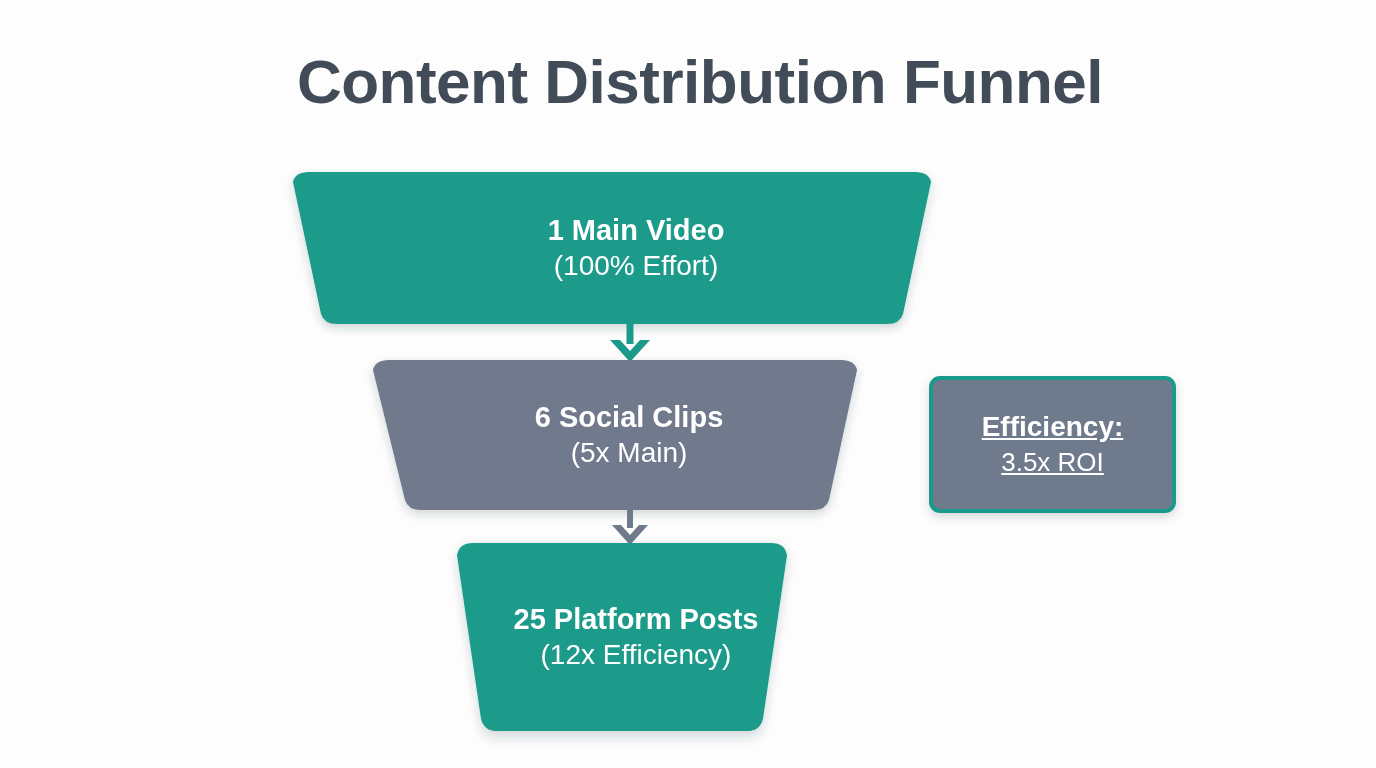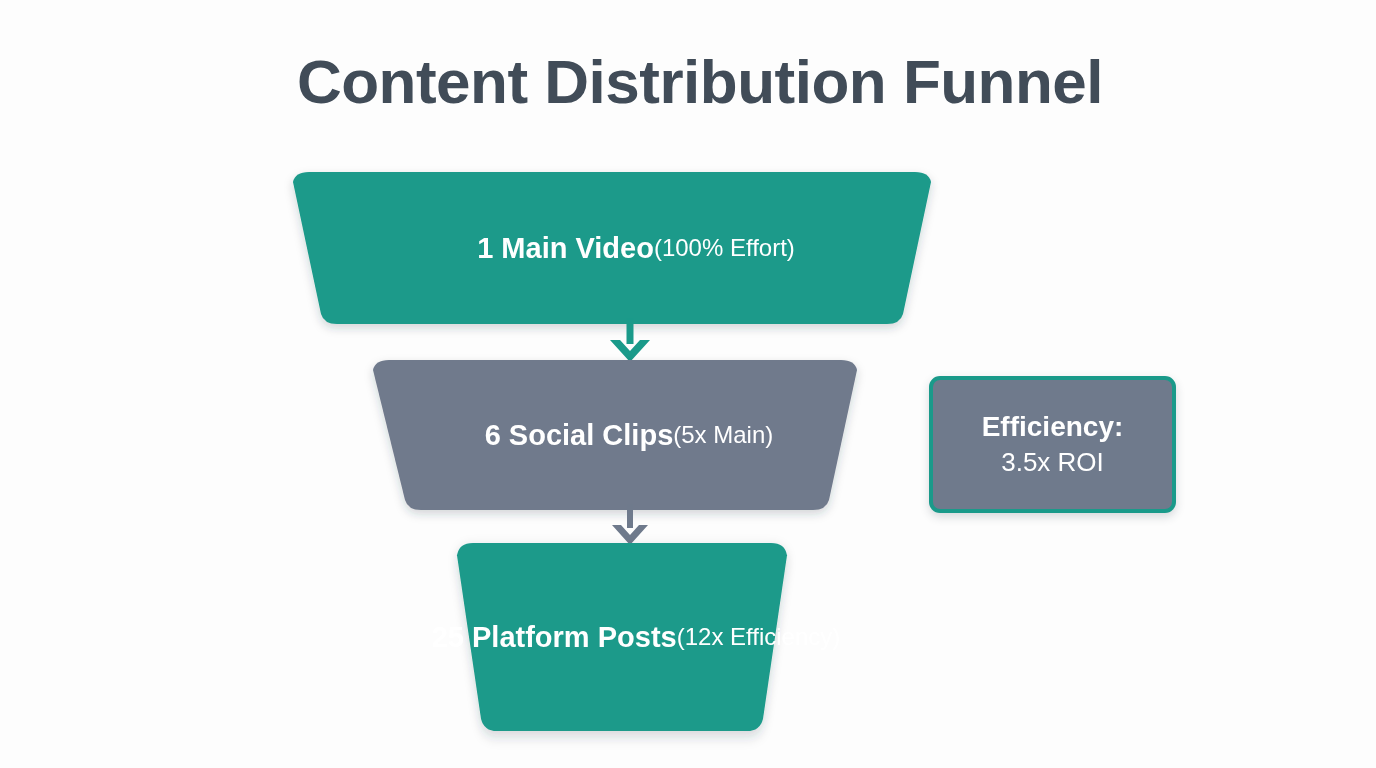--- a/index.html
+++ b/index.html
@@ -55,35 +55,35 @@
     height: 100%;
     overflow: visible;
   }
   .stage-labels {
     position: absolute;
     left: 0;
     top: 0;
     width: 100%;
     height: 100%;
     display: flex;
-    flex-direction: row;
+    flex-direction: column;
     align-items: center;
     justify-content: center;
     text-align: center;
     color: #ffffff;
     pointer-events: none;
   }
   .stage-primary {
     font-size: 29px;
     font-weight: bold;
     line-height: 1.25;
     white-space: nowrap;
   }
   .stage-secondary {
-    font-size: 24px;
+    font-size: 28px;
     font-weight: normal;
     line-height: 1.3;
     white-space: nowrap;
   }
 
   
   #stage-0 { left: 281px; top: 172px; width: 662px; height: 152px; }
   #stage-0 .stage-labels { padding-left: 24px; }
   #stage-1 { left: 363px; top: 360px; width: 504px; height: 150px; }
   #stage-1 .stage-labels { padding-left: 14px; }
@@ -109,20 +109,21 @@
     background: #6f7a8c;
     border: 4px solid #1a9a8a;
     border-radius: 11px;
     display: flex;
     flex-direction: column;
     align-items: center;
     justify-content: center;
     text-align: center;
     color: #ffffff;
     box-shadow: 0 4px 10px rgba(40, 50, 65, 0.18);
+    text-decoration: underline;
   }
   .callout-title {
     font-size: 28px;
     font-weight: bold;
     line-height: 1.3;
     white-space: nowrap;
   }
   .callout-value {
     font-size: 26px;
     font-weight: normal;

